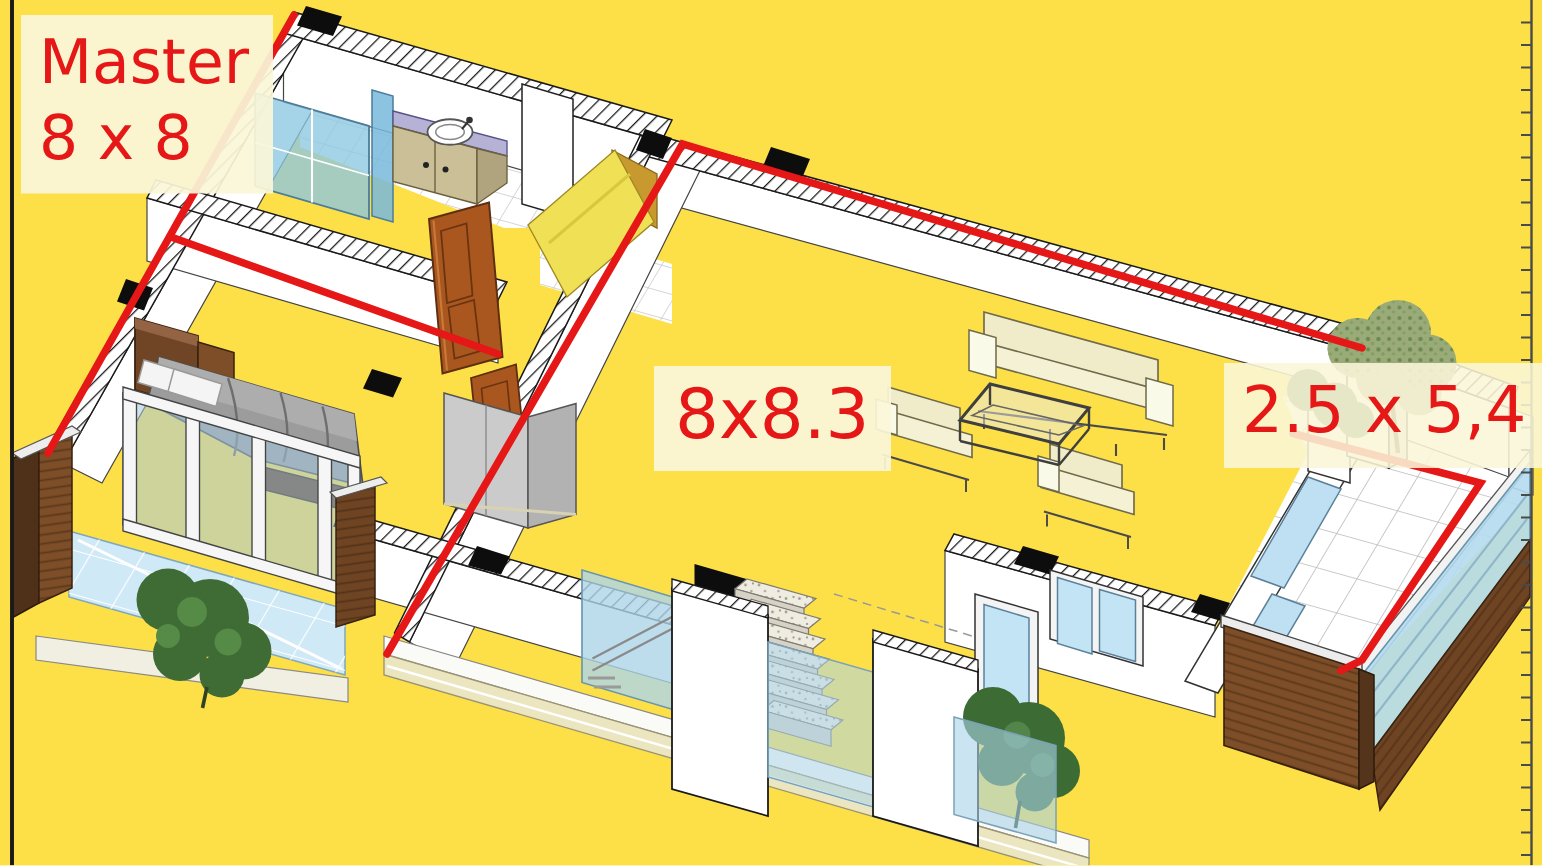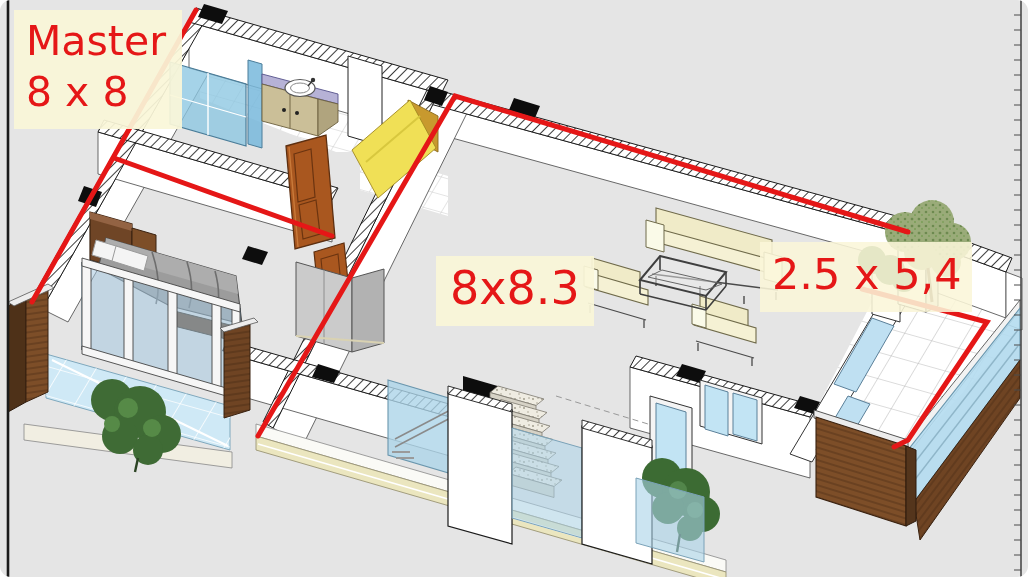--- a/index.html
+++ b/index.html
@@ -1,25 +1,25 @@
 <!DOCTYPE html>
 <html><head>
 <meta charset="utf-8">
 <style>
   html,body{margin:0;padding:0;background:#ffffff;}
-  .stage{position:relative;width:1028px;height:577px;background:#e5e5e5;overflow:hidden;
-         font-family:"DejaVu Sans","Liberation Sans",sans-serif;border-radius:11px;}
+  .stage{position:relative;width:1028px;height:577px;background:#fde047;overflow:hidden;
+         font-family:"DejaVu Sans","Liberation Sans",sans-serif;}
   .stage svg{position:absolute;left:0;top:0;}
   .dim-label{position:absolute;color:#e51717;background:rgba(250,246,216,0.93);
              font-family:"DejaVu Sans","Liberation Sans",sans-serif;line-height:1.25;
              white-space:nowrap;z-index:5;}
   .dim-label .l1,.dim-label .l2{display:block;}
   #label-master{left:14px;top:10px;font-size:41px;padding:6px 16px 10px 12px;}
-  #label-living{left:436px;top:256px;font-size:46px;padding:4px 14px 8px 14px;}
-  #label-terrace{left:760px;top:242px;font-size:43px;padding:6px 10px 10px 12px;
+  #label-living{left:436px;top:244px;font-size:46px;padding:4px 14px 8px 14px;}
+  #label-terrace{left:816px;top:242px;font-size:43px;padding:6px 10px 10px 12px;
                  background:rgba(250,246,216,0.88);}
 </style>
 </head>
 <body>
 
 <div class="stage">
 <svg width="1028" height="577" viewBox="0 0 1028 577">
   <defs>
     <pattern id="hatch" patternUnits="userSpaceOnUse" width="7" height="7" patternTransform="rotate(45)">
       <rect width="7" height="7" fill="#ffffff"></rect>

